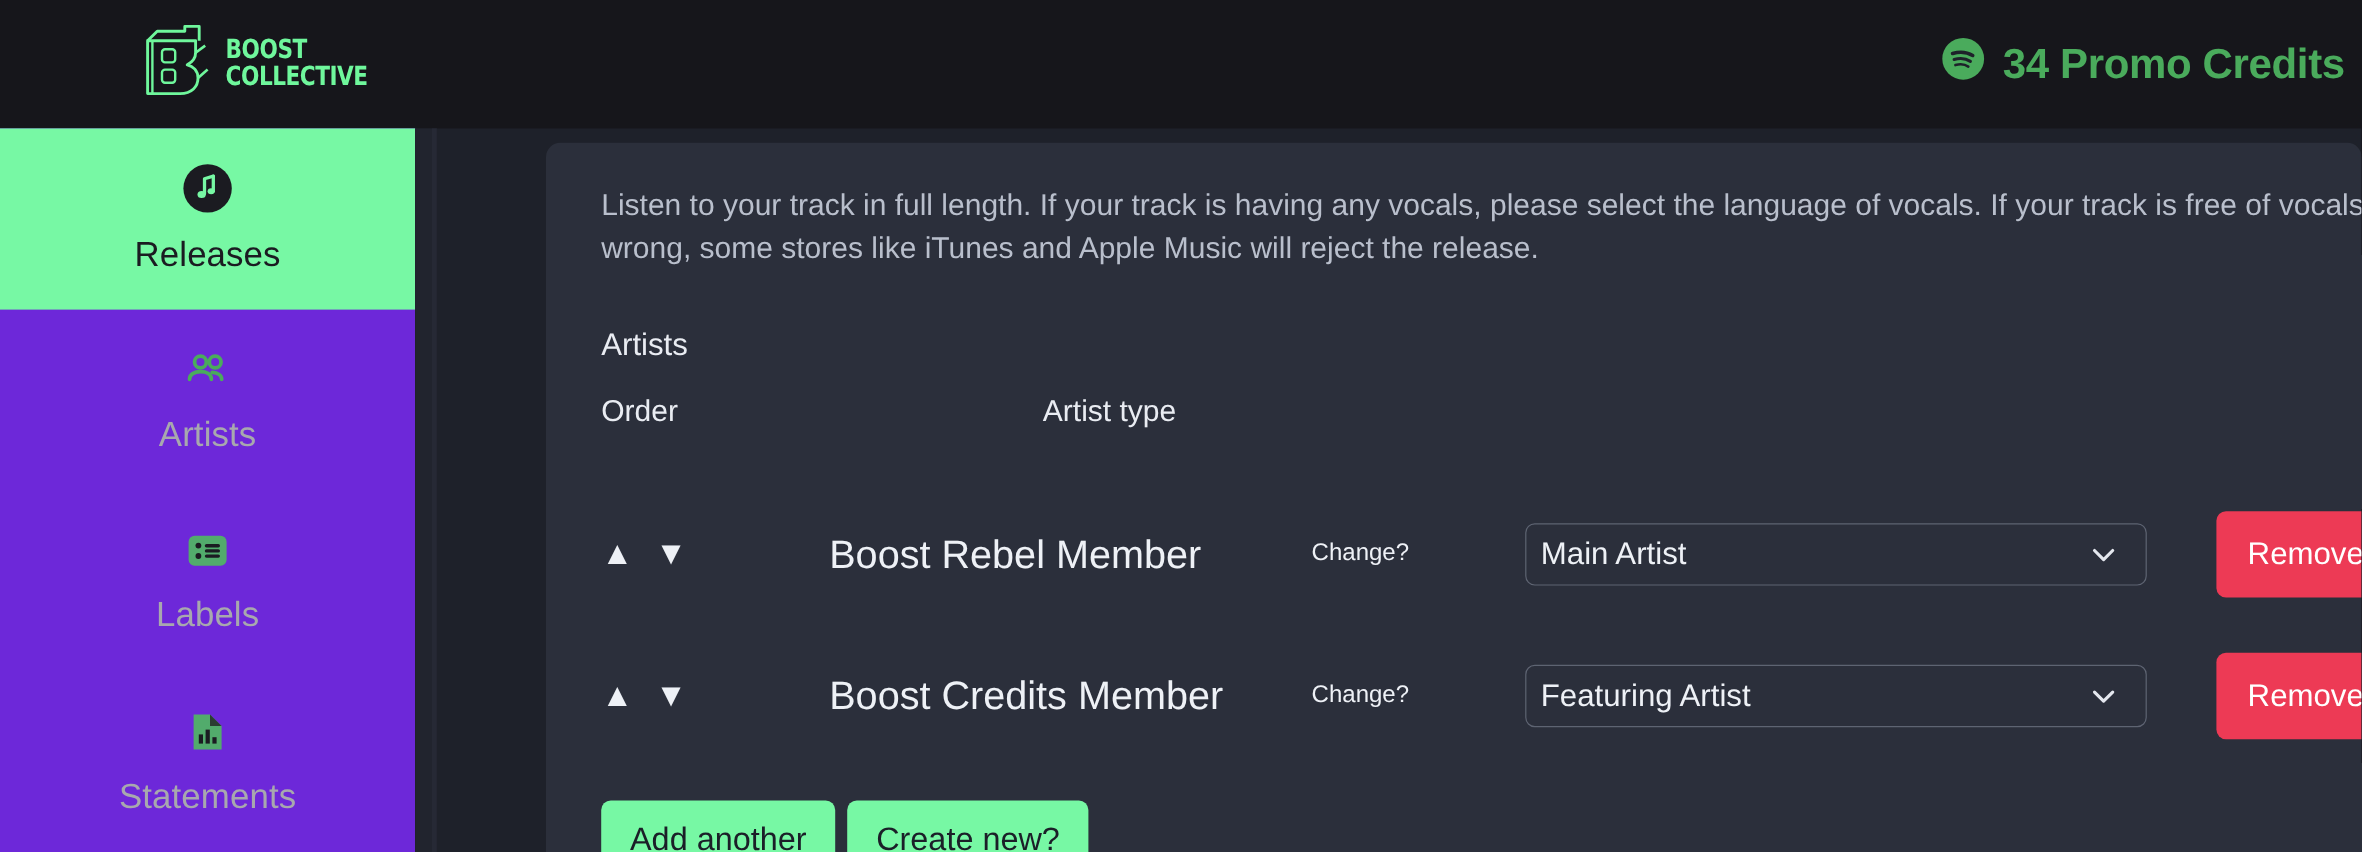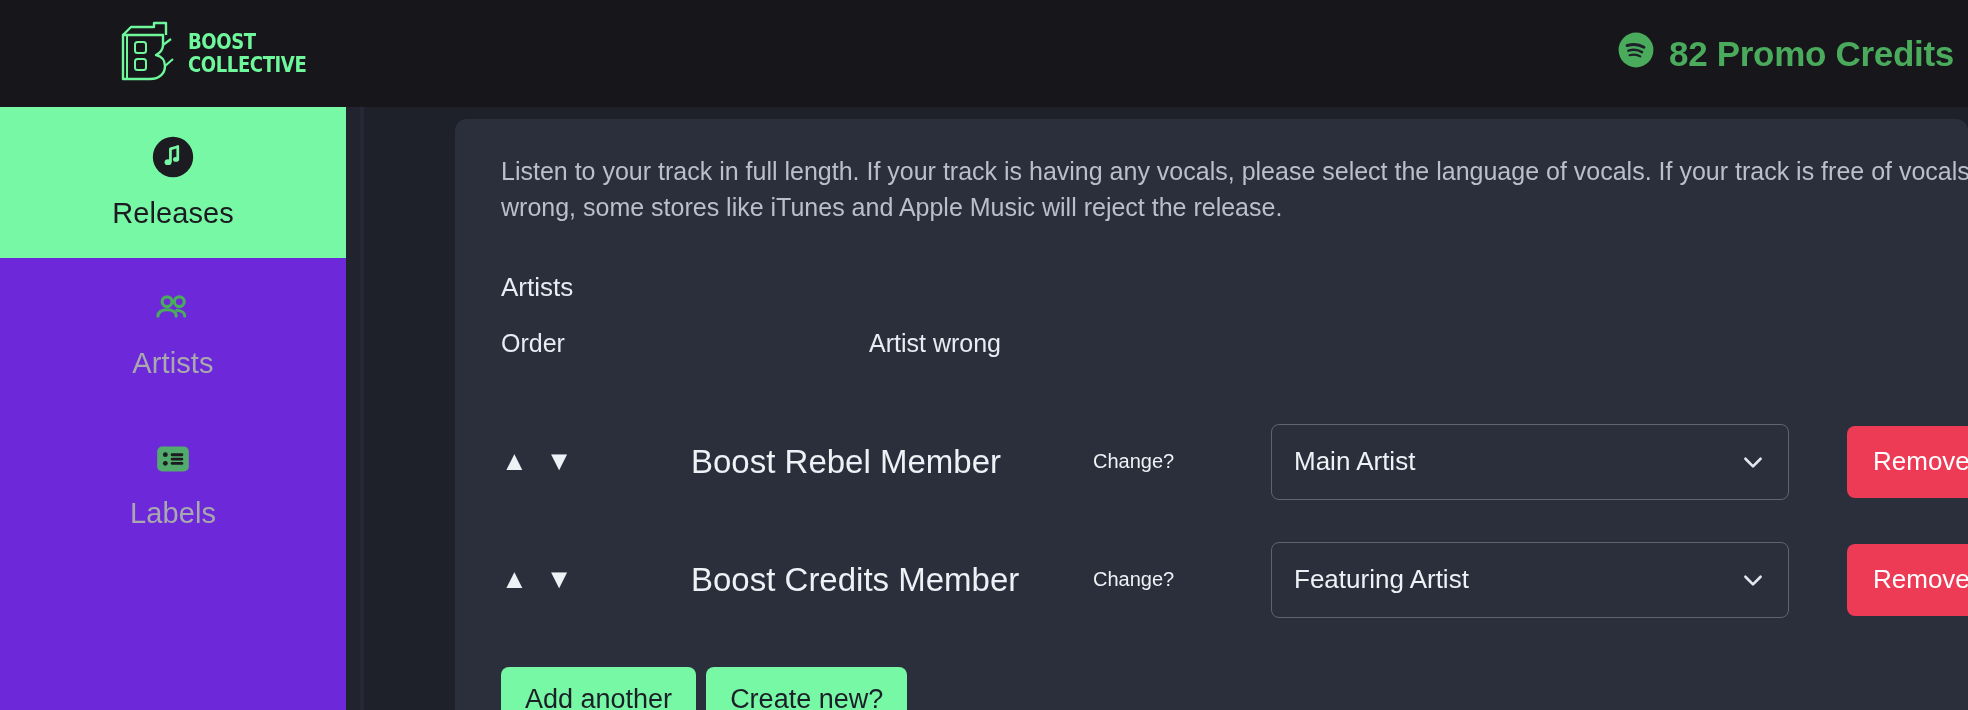--- a/index.html
+++ b/index.html
@@ -205,27 +205,27 @@
 
   .change-link {
     color: #eef1f6;
     font-size: 20px;
     cursor: pointer;
   }
 
   .select {
     position: relative;
     width: 518px;
-    height: 76px;
+    height: 52px;
     background: #2b2f3b;
     border: 1px solid #5e6472;
     border-radius: 8px;
     display: flex;
     align-items: center;
-    padding: 0 22px;
+    padding: 0 12px;
     cursor: pointer;
   }
   .select-value {
     color: #eef1f6;
     font-size: 26px;
   }
   .select-chevron {
     position: absolute;
     right: 22px;
     top: 50%;
@@ -289,21 +289,21 @@
 
     <div class="credits">
       <span>
         <svg width="38" height="38" viewBox="0 0 24 24">
           <circle cx="12" cy="12" r="11" fill="#4aab5c"></circle>
           <path d="M6.4 9.2c3.6-1.05 7.6-.8 10.6 1.05" stroke="#1e212a" stroke-width="1.9" fill="none" stroke-linecap="round"></path>
           <path d="M7.2 12.4c3-0.85 6.2-.6 8.6.95" stroke="#1e212a" stroke-width="1.6" fill="none" stroke-linecap="round"></path>
           <path d="M7.9 15.3c2.4-.65 4.9-.5 6.8.8" stroke="#1e212a" stroke-width="1.35" fill="none" stroke-linecap="round"></path>
         </svg>
       </span>
-      <span class="credits-label">82 Promo Credits</span>
+      <span class="credits-label">34 Promo Credits</span>
     </div>
   </div>
 
   <div class="sidebar">
 
     <div class="nav-item active">
       <span class="nav-icon">
         <svg width="44" height="44" viewBox="0 0 24 24">
           <circle cx="12" cy="12" r="11" fill="#1b1b21"></circle>
           <path d="M14.6 6.4 L10.6 7.6 L10.6 14.3" stroke="#77f8a4" stroke-width="1.5" fill="none" stroke-linecap="round" stroke-linejoin="round"></path>
@@ -334,20 +334,32 @@
           <circle cx="7.4" cy="9.4" r="1.45" fill="#1b1b21"></circle>
           <circle cx="7.4" cy="14.6" r="1.45" fill="#1b1b21"></circle>
           <rect x="10.6" y="8.6" width="7.6" height="1.7" rx="0.85" fill="#1b1b21"></rect>
           <rect x="10.6" y="13.8" width="7.6" height="1.7" rx="0.85" fill="#1b1b21"></rect>
           <rect x="10.6" y="11.2" width="7.6" height="1.7" rx="0.85" fill="#1b1b21"></rect>
         </svg>
       </span>
       <span class="nav-label">Labels</span>
     </div>
 
+    <div class="nav-item">
+      <span class="nav-icon">
+        <svg width="40" height="40" viewBox="0 0 24 24">
+          <path d="M5 3.2 h8.2 L19 9 v11.8 H5 Z" fill="#52ab6c"></path>
+          <path d="M13.2 3.2 v5.8 H19 Z" fill="#2b3c32"></path>
+          <rect x="7.6" y="13.2" width="2.1" height="4.6" fill="#1b1b21"></rect>
+          <rect x="11" y="10.8" width="2.1" height="7" fill="#1b1b21"></rect>
+          <rect x="14.4" y="14.6" width="2.1" height="3.2" fill="#1b1b21"></rect>
+        </svg>
+      </span>
+      <span class="nav-label">Statements</span>
+    </div>
   </div>
 
   <div class="panel">
     <div class="panel-gutter">
       <div class="panel-gutter-line"></div>
     </div>
 
     <div class="card">
       <div class="card-inner">
 
@@ -356,21 +368,21 @@
           <span class="line2">wrong, some stores like iTunes and Apple Music will reject the release.</span>
         </div>
 
         <div class="section-title">Artists</div>
 
         <div class="table">
 
           <div class="row head">
             <div class="col-order th">Order</div>
             <div class="col-change th"></div>
-            <div class="col-type th">Artist wrong</div>
+            <div class="col-type th">Artist type</div>
             <div class="col-remove th"></div>
           </div>
 
           <div class="artist-rows">
 
             <div class="artist-row">
               <div class="col-order">
                 <div class="order-arrows">
                   <span class="arrow-btn">▲</span>
                   <span class="arrow-btn">▼</span>

